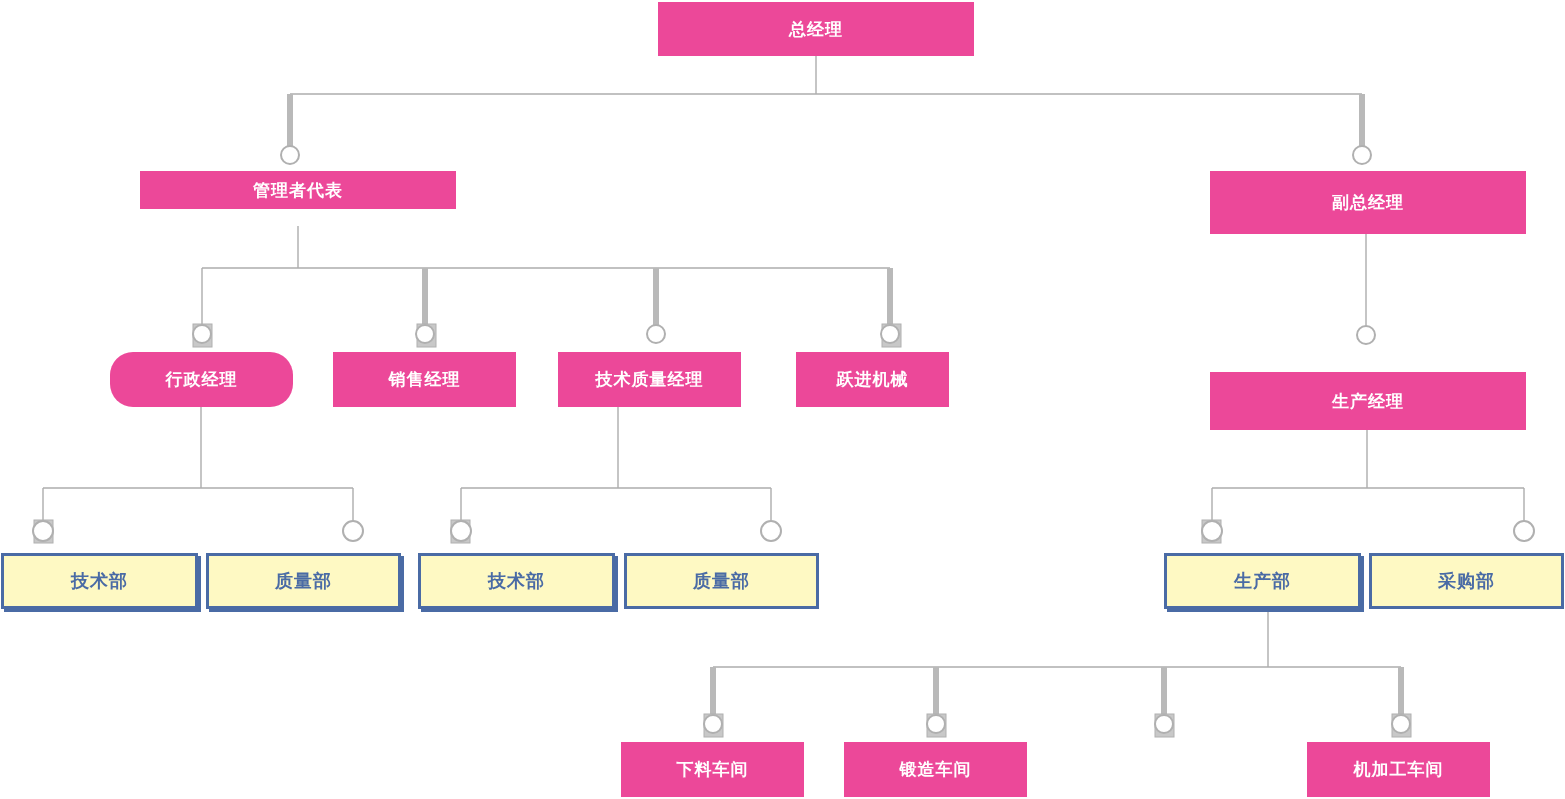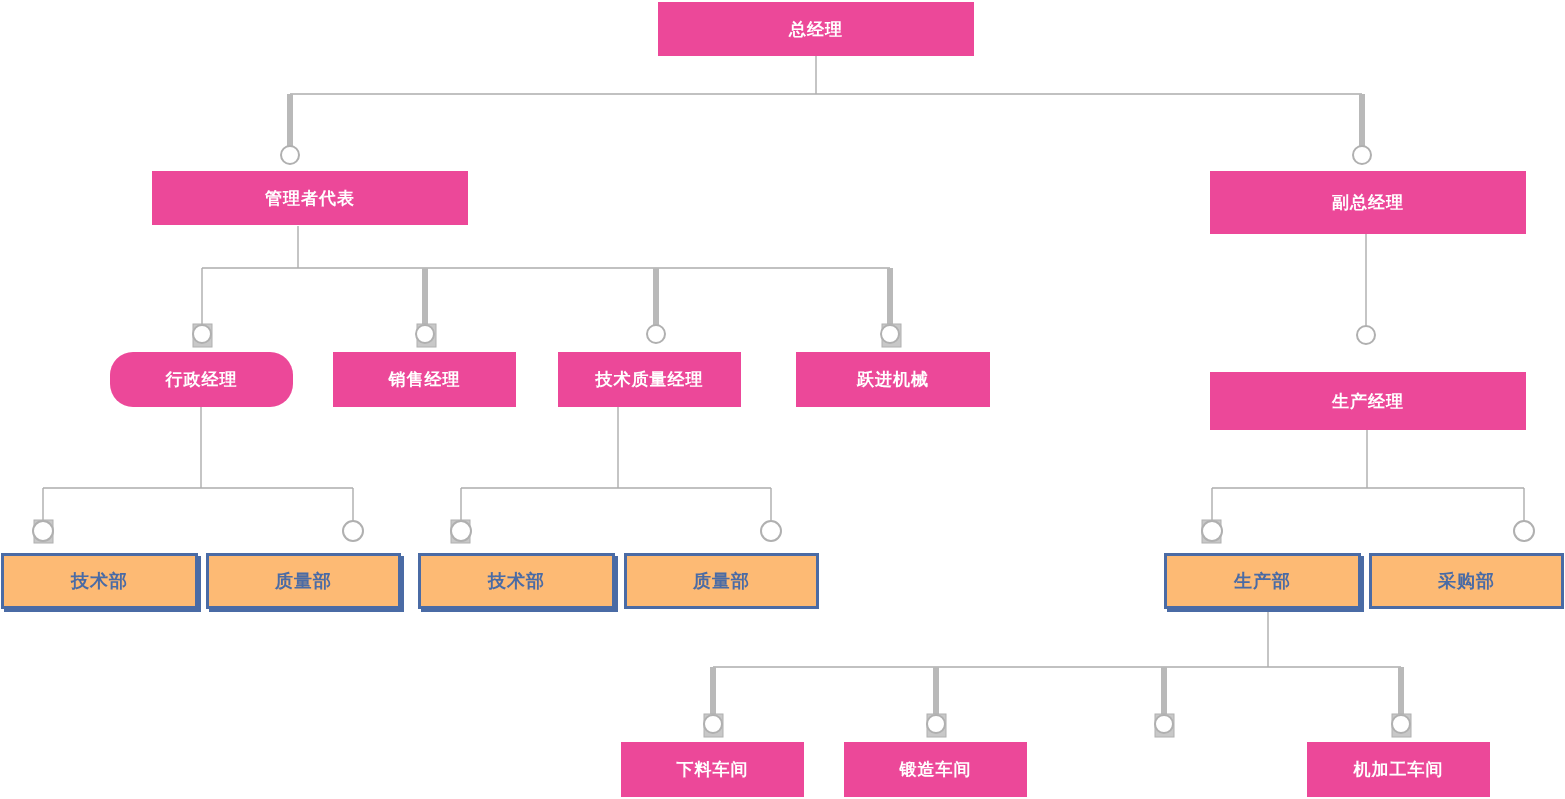--- a/index.html
+++ b/index.html
@@ -30,21 +30,21 @@
     font-weight: bold;
     letter-spacing: 1px;
     z-index: 5;
   }
   .node.dark {
     background: #ec4899;
     color: #ffffff;
     font-size: 17px;
   }
   .node.light {
-    background: #fdba74;
+    background: #fef9c3;
     color: #4a6ba5;
     font-size: 18px;
     border: 3px solid #4a6ba5;
   }
   .node.light.shadowed {
     box-shadow: 3px 3px 0 0 #4a6ba5;
   }
 </style>
 </head>
 <body>
@@ -116,41 +116,41 @@
       <circle cx="936" cy="724" r="9" fill="#ffffff" stroke="#b0b0b0" stroke-width="2"></circle>
       <circle cx="1164" cy="724" r="9" fill="#ffffff" stroke="#b0b0b0" stroke-width="2"></circle>
       <circle cx="1401" cy="724" r="9" fill="#ffffff" stroke="#b0b0b0" stroke-width="2"></circle>
     </g>
   </svg>
 
   <div class="node dark" style="left:658px; top:2px; width:316px; height:54px;">
     <span>总经理</span>
   </div>
 
-  <div class="node dark" style="left:152px; top:171px; width:316px; height:54px;align-items:center;">
+  <div class="node dark" style="left:140px; top:171px; width:316px; height:38px;align-items:center;">
     <span>管理者代表</span>
   </div>
 
   <div class="node dark" style="left:1210px; top:171px; width:316px; height:63px;">
     <span>副总经理</span>
   </div>
 
   <div class="node dark" style="left:110px; top:352px; width:183px; height:55px;border-radius:23px;">
     <span>行政经理</span>
   </div>
 
   <div class="node dark" style="left:333px; top:352px; width:183px; height:55px;">
     <span>销售经理</span>
   </div>
 
   <div class="node dark" style="left:558px; top:352px; width:183px; height:55px;">
     <span>技术质量经理</span>
   </div>
 
-  <div class="node dark" style="left:796px; top:352px; width:194px; height:55px;">
+  <div class="node dark" style="left:796px; top:352px; width:153px; height:55px;">
     <span>跃进机械</span>
   </div>
 
   <div class="node dark" style="left:1210px; top:372px; width:316px; height:58px;">
     <span>生产经理</span>
   </div>
 
   <div class="node light shadowed" style="left:1px; top:553px; width:197px; height:56px;">
     <span>技术部</span>
   </div>

